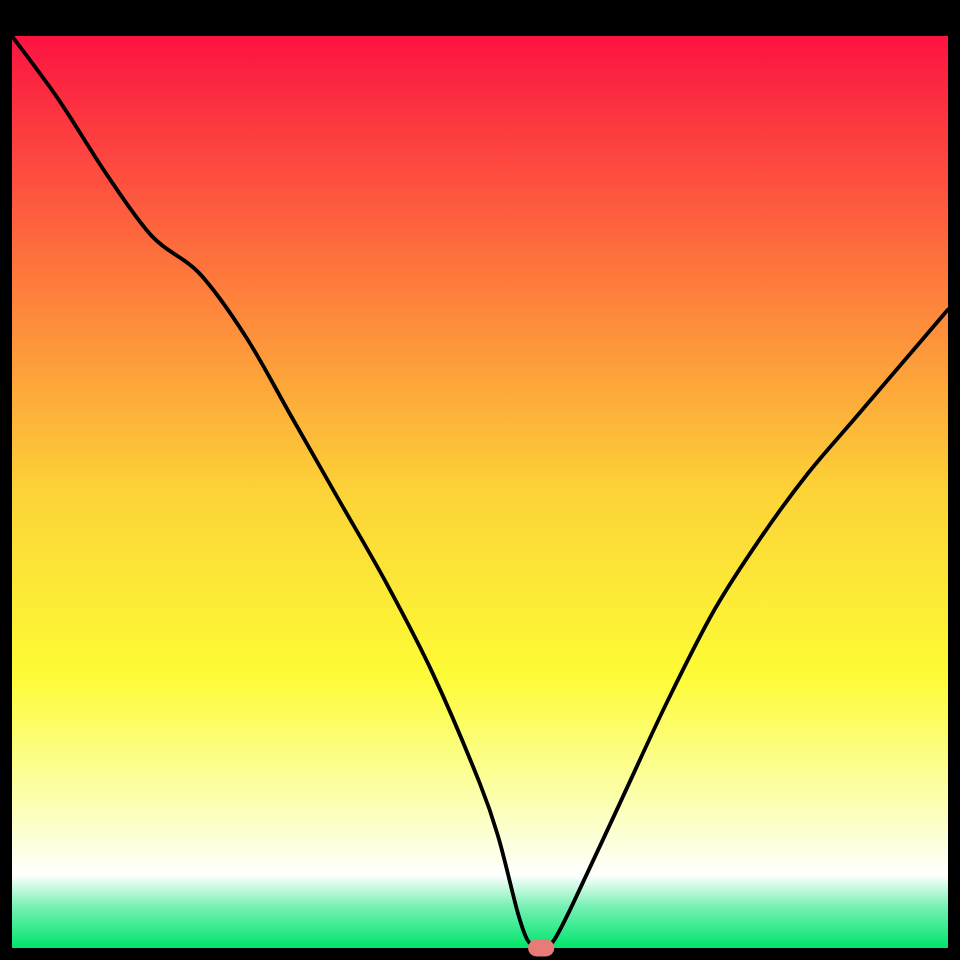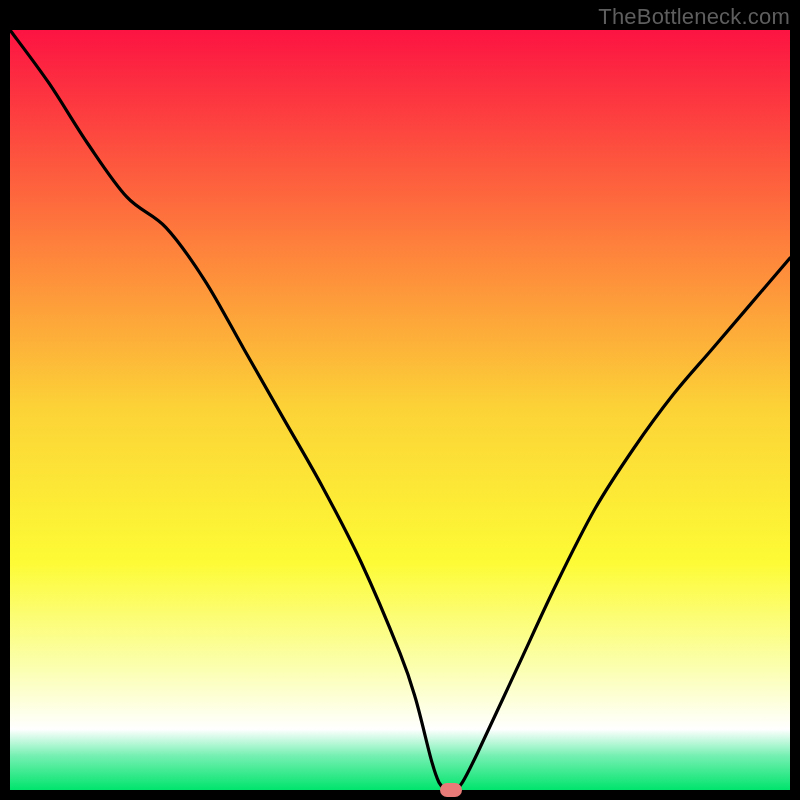--- a/index.html
+++ b/index.html
@@ -43,21 +43,20 @@
     background: #e87a77;
     transform: translate(-50%, -50%);
     z-index: 5;
   }
 </style>
 </head>
 <body>
 
 <div class="frame">
 
-  <div class="watermark">TheBottleneck.com</div>
 
   <svg class="plot" viewBox="0 0 780 760" preserveAspectRatio="none">
     <defs>
       <linearGradient id="bg-grad" x1="0" y1="0" x2="0" y2="1">
       <stop offset="0%" stop-color="#fc1342"></stop>
           <stop offset="28.000000000000004%" stop-color="#fe7f3c"></stop>
           <stop offset="50%" stop-color="#fcd337"></stop>
           <stop offset="70%" stop-color="#fdfb35"></stop>
           <stop offset="84%" stop-color="#fbffb0"></stop>
           <stop offset="92%" stop-color="#ffffff"></stop>

